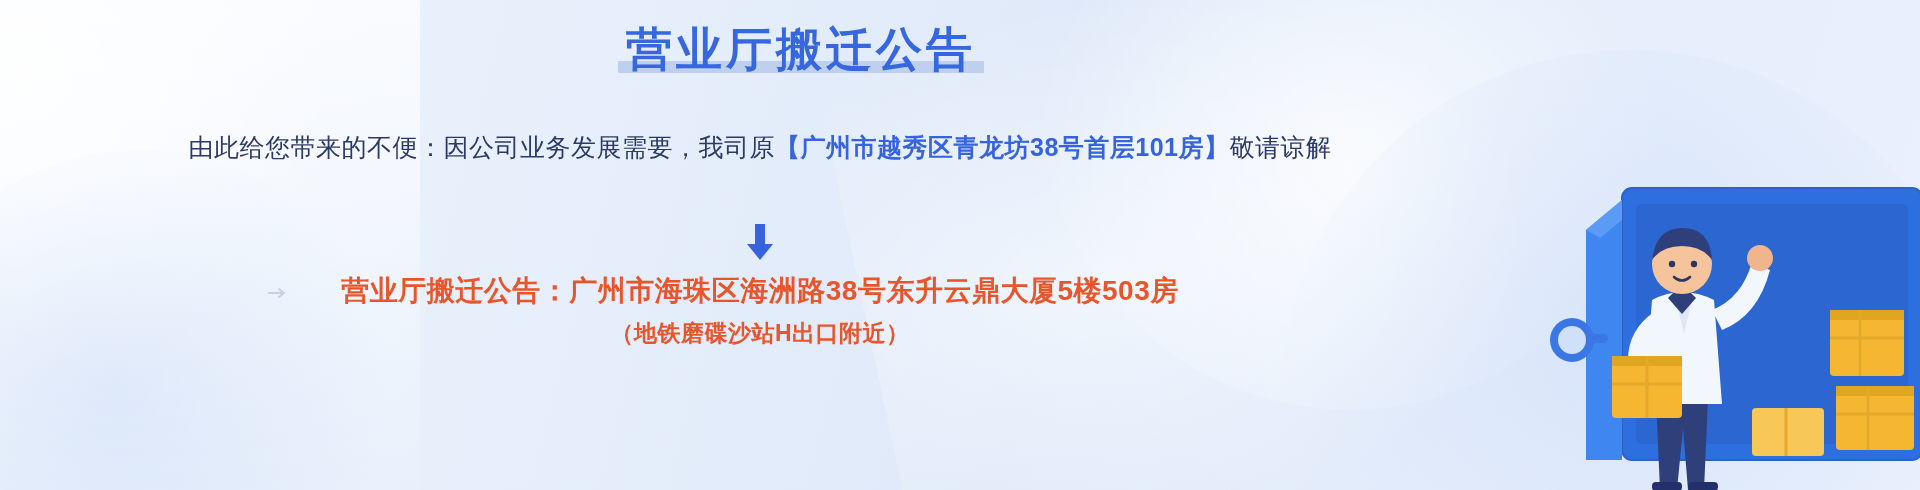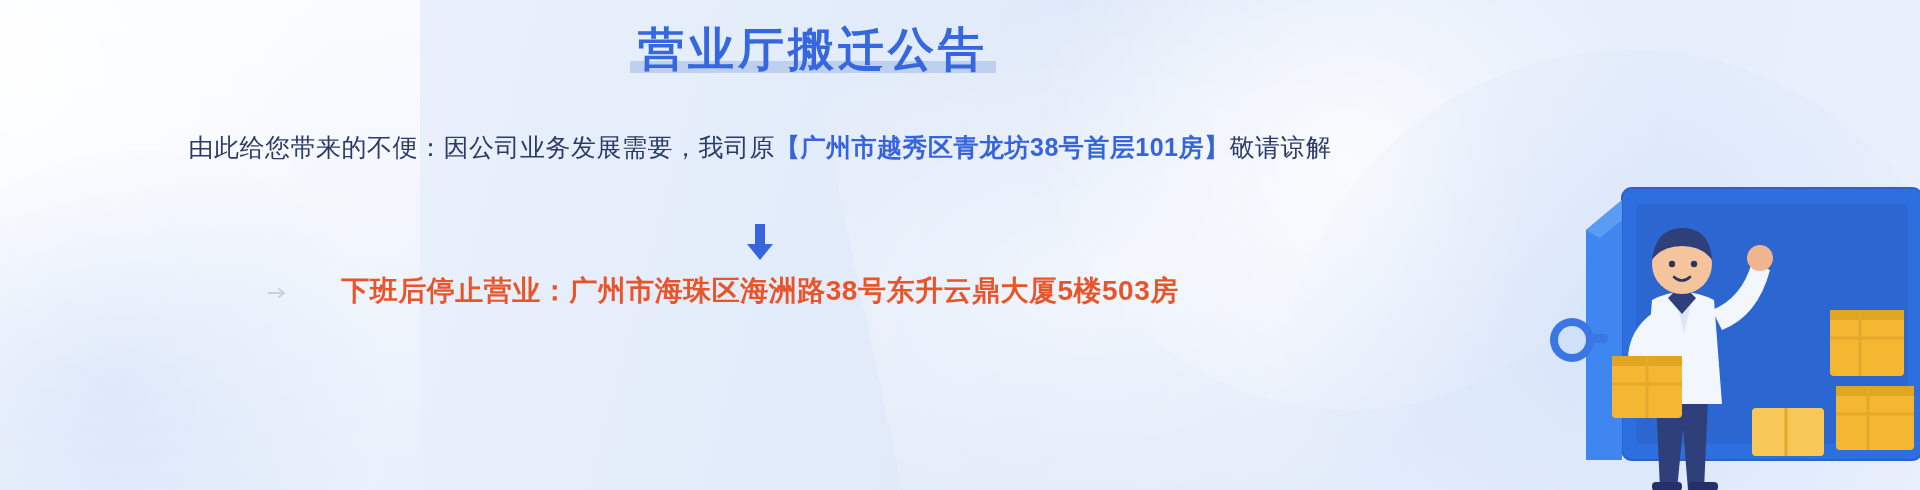--- a/index.html
+++ b/index.html
@@ -28,21 +28,21 @@
     transform:rotate(-12deg);pointer-events:none;}
   .corner-fade{
     position:absolute;left:0;top:0;width:420px;height:490px;
     background:linear-gradient(180deg,rgba(255,255,255,.75),rgba(255,255,255,.05));
     pointer-events:none;}
 
   
   .content{position:absolute;left:0;top:0;width:1520px;height:490px;z-index:5;}
 
   .title-wrap{
-    position:absolute;left:16px;top:24px;width:1520px;text-align:center;
+    position:absolute;left:4px;top:24px;width:1520px;text-align:center;
     white-space:nowrap;
     padding-left:37px;
   }
   .title{
     position:relative;display:inline-block;
     font-size:46px;font-weight:bold;color:#3667de;
     letter-spacing:4px;line-height:1.1;
     font-family:"Liberation Sans","DejaVu Sans",sans-serif;
   }
   .title .hl{
@@ -108,21 +108,22 @@
     <div class="arrow">
       <svg width="34" height="38" viewBox="0 0 34 38" aria-hidden="true">
         <path d="M12 0 h10 v20 h8 L17 36 L4 20 h8 Z" fill="#3763dd"></path>
       </svg>
     </div>
 
     <svg class="tiny-arrow" viewBox="0 0 22 10" aria-hidden="true">
       <path d="M0 5 h14 M11 1 l5 4 l-5 4" stroke="#9aa8c6" stroke-width="2" fill="none" stroke-linecap="round"></path>
     </svg>
 
-    <div class="addr">下班后停止营业：广州市海珠区海洲路38号东升云鼎大厦5楼503房</div>
+    <div class="addr">营业厅搬迁公告：广州市海珠区海洲路38号东升云鼎大厦5楼503房</div>
+    <div class="sub">（地铁磨碟沙站H出口附近）</div>
 
   </div>
 
   <svg class="illus" viewBox="0 0 560 330" aria-hidden="true">
 
     <rect x="262" y="28" width="300" height="272" rx="10" fill="#2e6fe0"></rect>
     <rect x="262" y="28" width="300" height="272" rx="10" fill="none" stroke="#2a62c8" stroke-width="2"></rect>
 
     <path d="M262 40 L226 70 L226 300 L262 300 Z" fill="#3f86f0"></path>
     <path d="M226 70 L262 40 L262 60 L240 78 Z" fill="#5a9bf5"></path>

